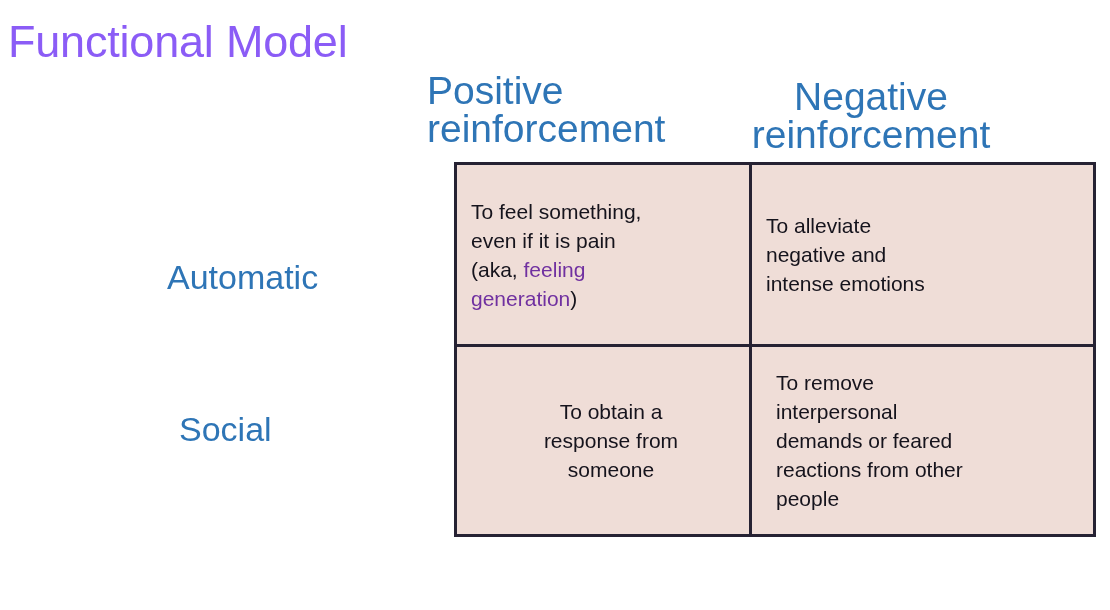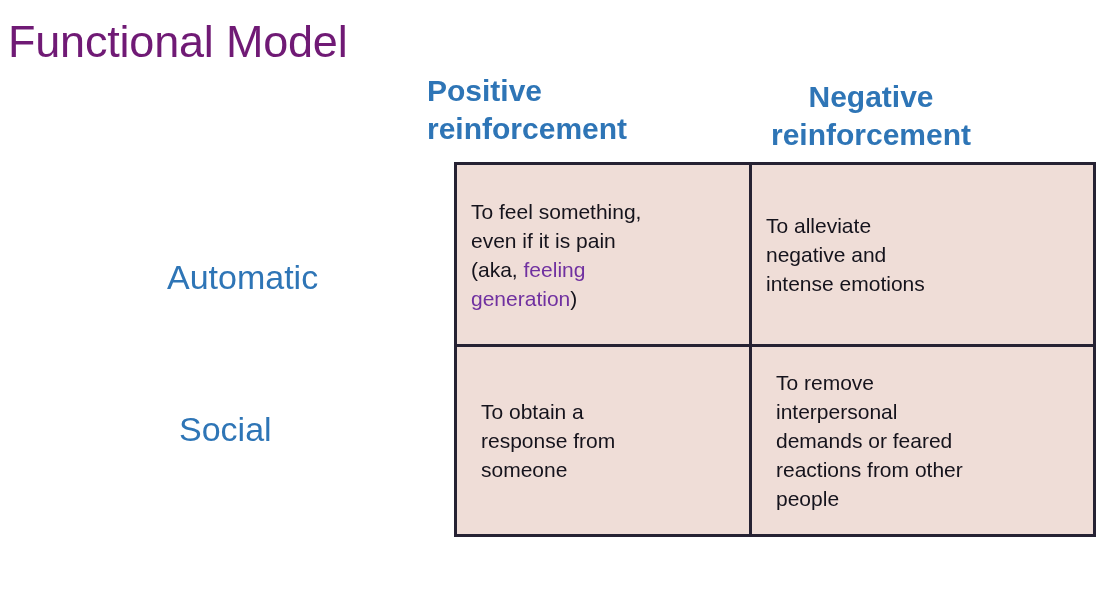--- a/index.html
+++ b/index.html
@@ -16,33 +16,32 @@
     -webkit-font-smoothing: antialiased;
   }
 
   
   #slide-title {
     position: absolute;
     left: 8px;
     top: 16px;
     font-size: 45px;
     line-height: 52px;
-    color: #701a75;
+    color: #8b5cf6;
     letter-spacing: -0.2px;
     white-space: nowrap;
   }
 
   
   .col-header {
     position: absolute;
     color: #2E75B6;
-    font-size: 30px;
+    font-size: 39px;
     line-height: 38px;
     white-space: pre-line;
-    font-weight: bold;
   }
   #col-header-positive {
     left: 427px;
     top: 72px;
     width: 280px;
   }
   #col-header-negative {
     left: 726px;
     top: 78px;
     width: 290px;
@@ -99,21 +98,21 @@
     padding-right: 8px;
   }
   .cell-text .hl {
     color: #7030A0;
     text-align: center;
   }
 
   
   #cell-automatic-positive { vertical-align: top; padding-top: 30px; }
   #cell-automatic-negative { vertical-align: middle; }
-  #cell-social-positive    { vertical-align: middle; }
+  #cell-social-positive    { vertical-align: middle; text-align: center; }
   #cell-social-negative    { vertical-align: top; padding-top: 16px; }
 </style>
 </head>
 <body>
 
 <div id="slide-title">Functional Model</div>
 
 <div class="col-header" id="col-header-positive">Positive
 reinforcement</div>
 

